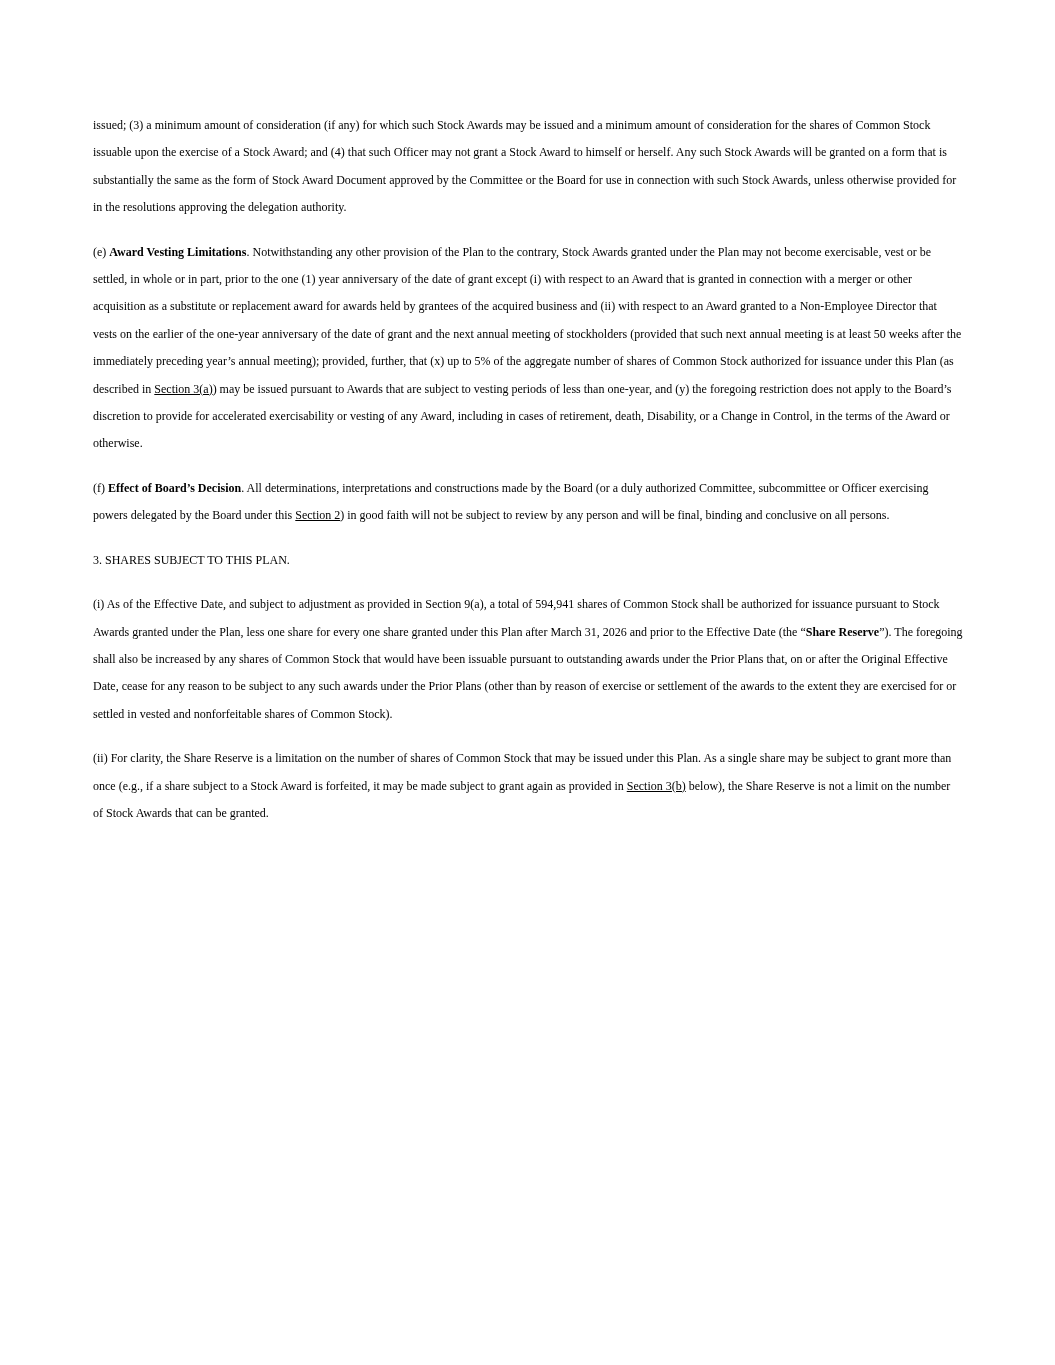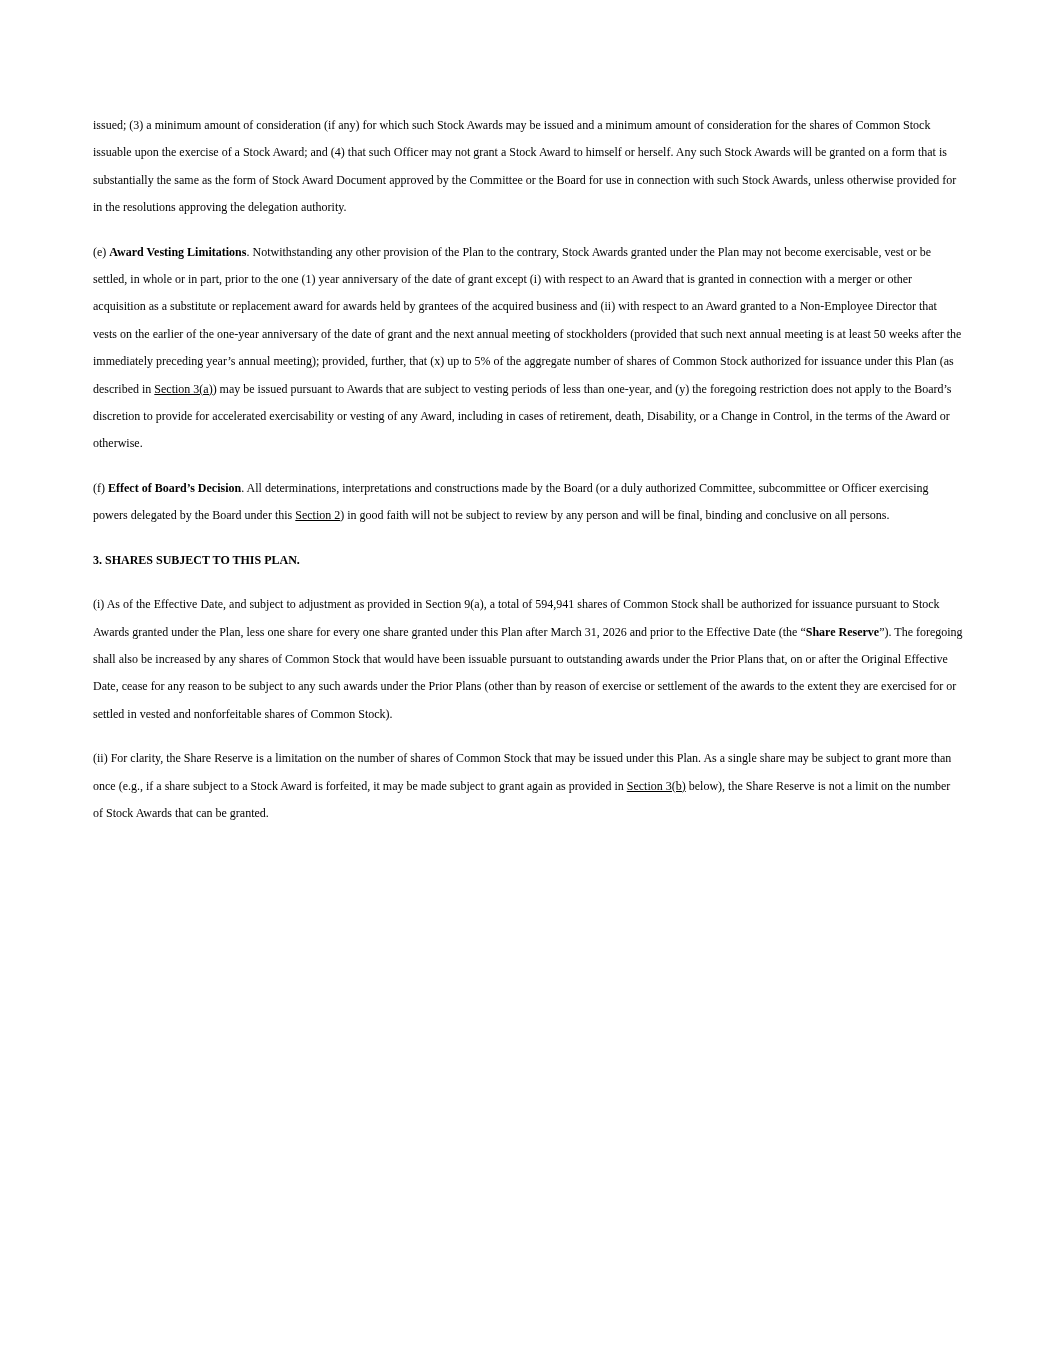--- a/index.html
+++ b/index.html
@@ -24,21 +24,21 @@
     top: 112px;
     width: 870px;
     text-align: left;
   }
   .content p {
     margin: 0 0 17px 0;
     padding: 0;
   }
   .b { font-weight: bold; text-align: right; }
   .u { text-decoration: underline; text-align: center; }
-  .heading { font-weight: bold; }
+  .heading { font-weight: normal; }
   .footer {
     position: absolute;
     left: 0;
     right: 0;
     top: 1272px;
     text-align: right;
     font-weight: bold;
   }
 </style>
 </head>

